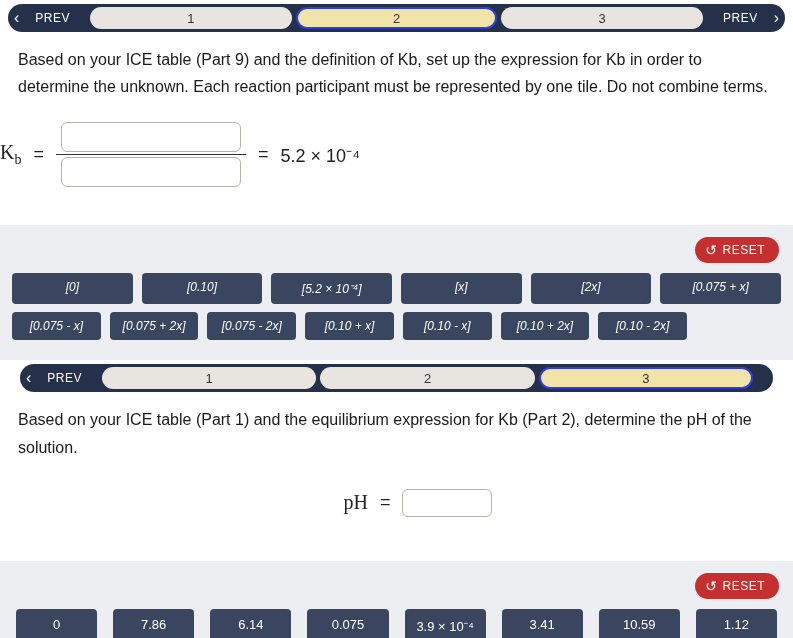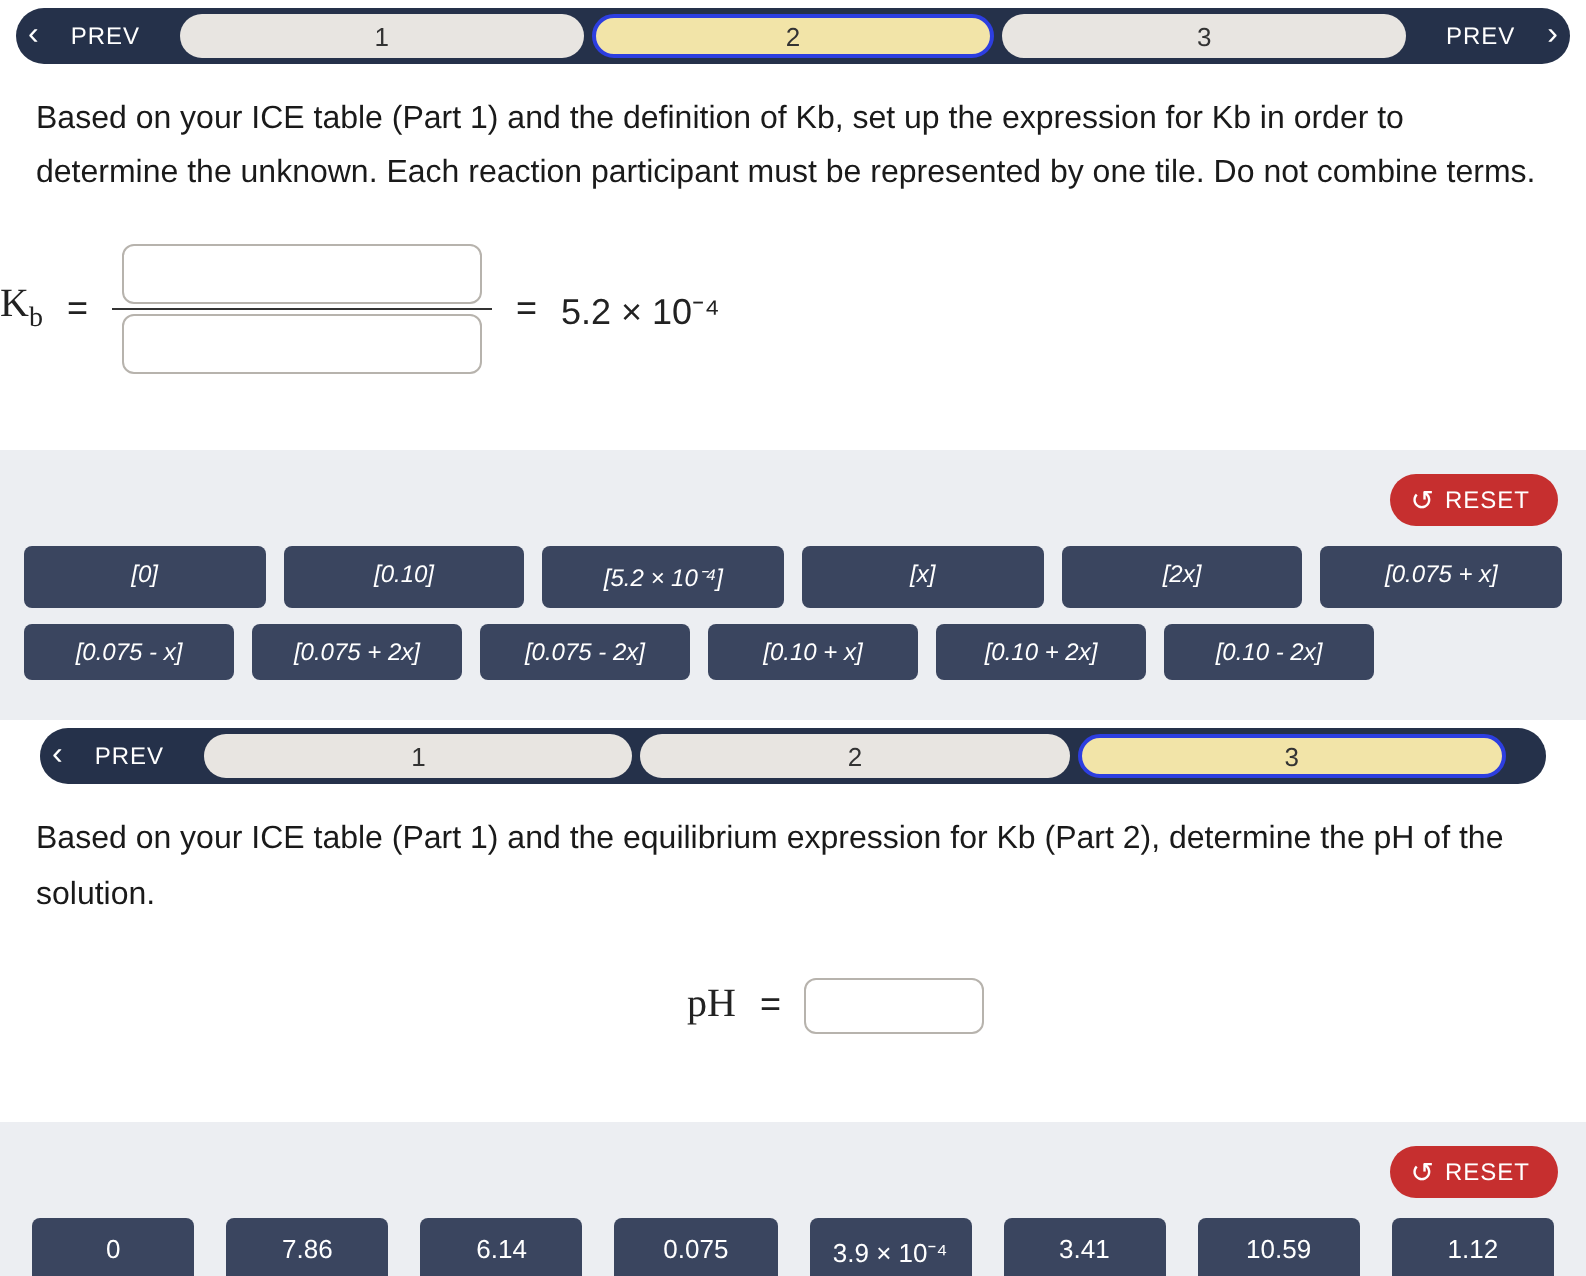--- a/index.html
+++ b/index.html
@@ -176,21 +176,21 @@
     <div class="step-segment">1</div>
     <div class="step-segment active">2</div>
     <div class="step-segment">3</div>
   </div>
   <div class="nav-pill nav-right">
     <span class="nav-btn">PREV</span>
     <span class="nav-chevron">›</span>
   </div>
 </div>
 
-<div class="instruction">Based on your ICE table (Part 1) and the definition of Kb, set up the expression for Kb in order to determine the unknown. Each reaction participant must be represented by one tile. Do not combine terms.</div>
+<div class="instruction">Based on your ICE table (Part 9) and the definition of Kb, set up the expression for Kb in order to determine the unknown. Each reaction participant must be represented by one tile. Do not combine terms.</div>
 
 <div class="kb-row">
   <span class="kb-label">
     <span>K</span><span class="kb-sub">b</span>
   </span>
   <span class="eq-sign">=</span>
   <div style="display:flex;flex-direction:column;align-items:center;gap:2px;">
     <div class="slot"></div>
     <div class="frac-line"></div>
     <div class="slot"></div>
@@ -212,20 +212,21 @@
     <div class="tile">[5.2 × 10⁻⁴]</div>
     <div class="tile">[x]</div>
     <div class="tile">[2x]</div>
     <div class="tile">[0.075 + x]</div>
   </div>
   <div class="tile-row" style="padding-right:100px;">
     <div class="tile">[0.075 - x]</div>
     <div class="tile">[0.075 + 2x]</div>
     <div class="tile">[0.075 - 2x]</div>
     <div class="tile">[0.10 + x]</div>
+    <div class="tile">[0.10 - x]</div>
     <div class="tile">[0.10 + 2x]</div>
     <div class="tile">[0.10 - 2x]</div>
   </div>
 </div>
 
 <div class="section-nav section2-nav">
   <div class="nav-pill nav-left">
     <span class="nav-chevron">‹</span>
     <span class="nav-btn">PREV</span>
   </div>

